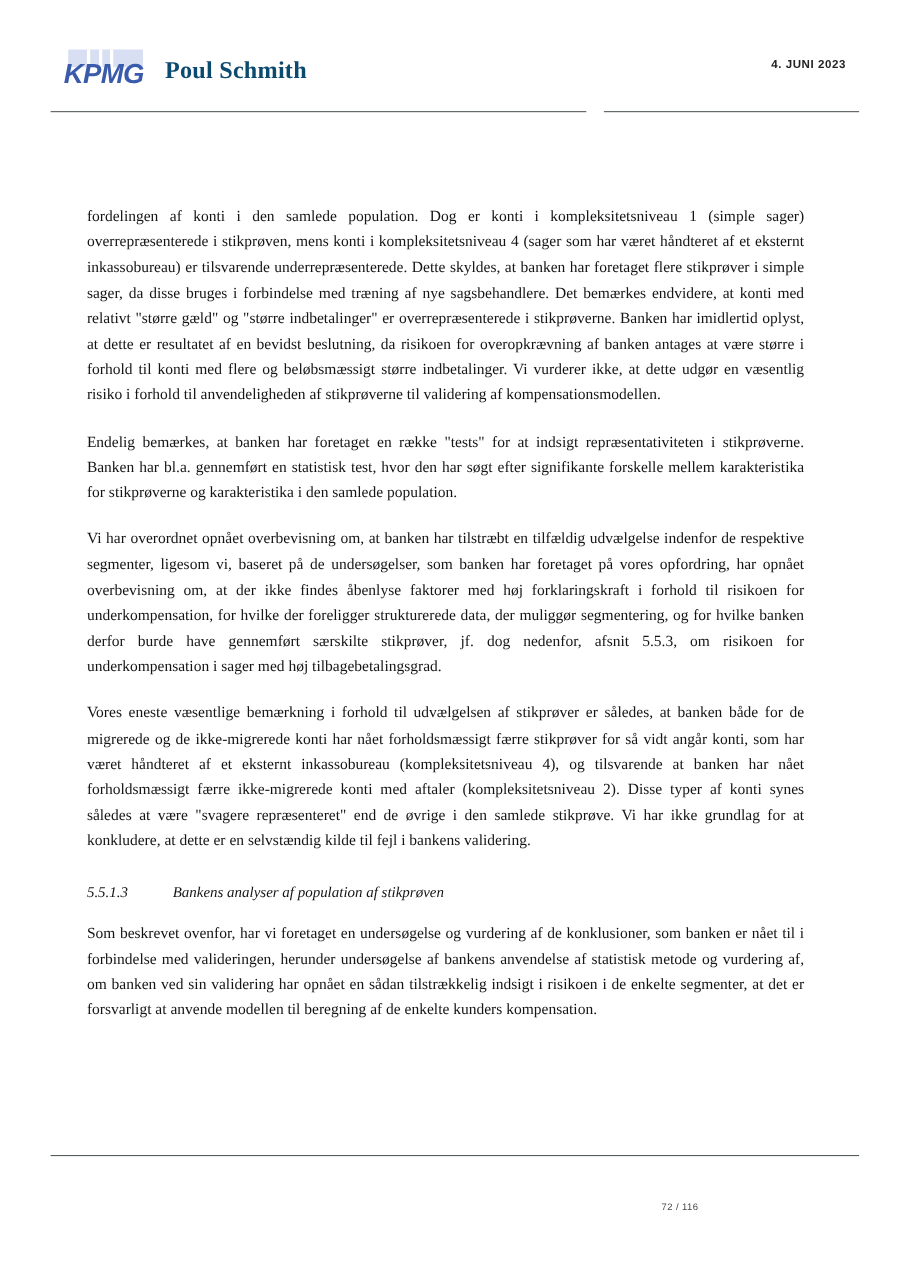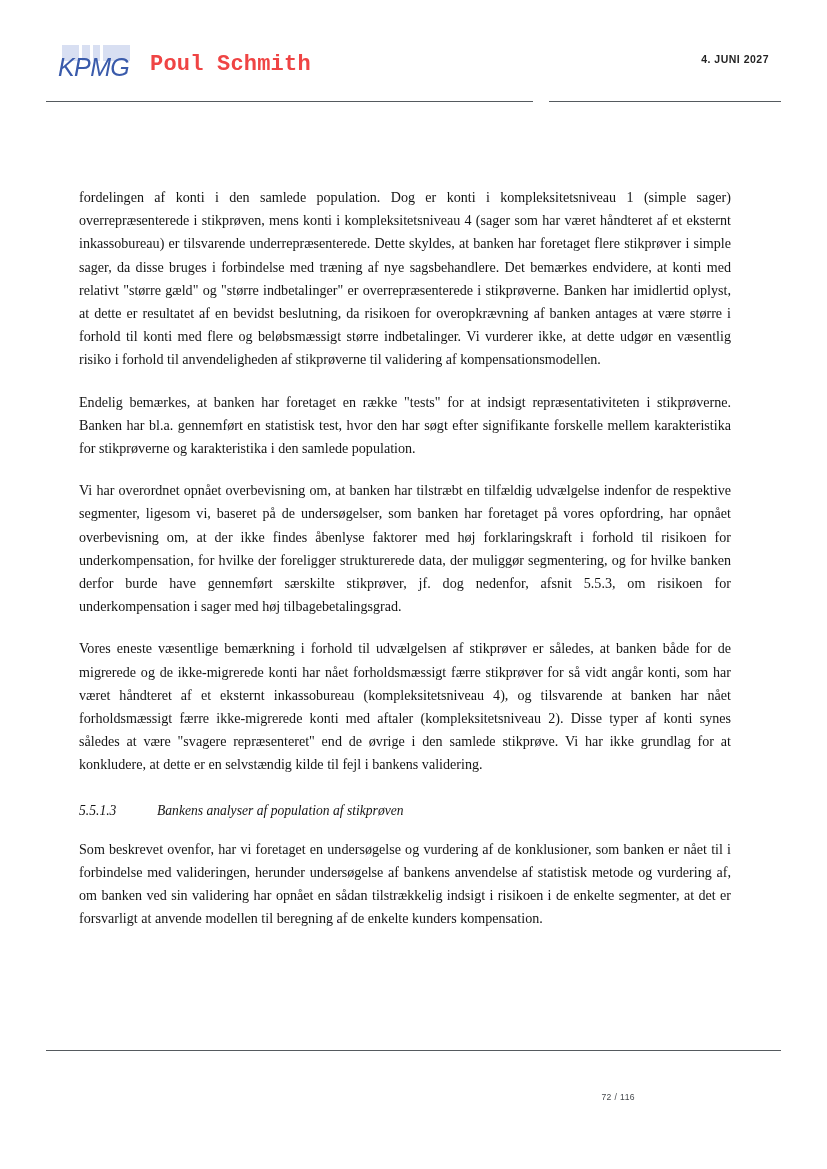--- a/index.html
+++ b/index.html
@@ -80,33 +80,33 @@
     background: #ffffff;
   }
   .kpmg-logo .kpmg-text {
     position: absolute;
     left: 0;
     top: 9px;
     width: 76px;
     height: 28px;
     font-family: "Liberation Sans", "DejaVu Sans", sans-serif;
     font-style: italic;
-    font-weight: 400;
+    font-weight: 700;
     font-size: 25px;
     letter-spacing: -0.6px;
     line-height: 28px;
     color: #3a5bab;
     text-align: left;
   }
   .brand-name {
-    font-family: Liberation Mono, monospace;
+    font-family: Liberation Serif, serif;
     font-weight: 700;
     font-size: 22px;
     letter-spacing: 0.2px;
-    color: #ef4444;
+    color: #0c4a6e;
     white-space: nowrap;
   }
   .header-date {
     position: absolute;
     right: 58px;
     top: 53px;
     font-family: "Liberation Sans", "DejaVu Sans", sans-serif;
     font-weight: 700;
     font-size: 10.5px;
     letter-spacing: 0.5px;
@@ -204,21 +204,21 @@
 
     <div class="brand-block">
       <div class="kpmg-logo">
         <div class="kpmg-bar"></div>
         <div class="kpmg-bar2"></div>
         <div class="kpmg-text">KPMG</div>
       </div>
       <div class="brand-name">Poul Schmith</div>
     </div>
 
-    <div class="header-date">4. JUNI 2027</div>
+    <div class="header-date">4. JUNI 2023</div>
 
     <div class="header-rule-left"></div>
     <div class="header-rule-right"></div>
   </div>
 
   <div class="content">
 
     <p class="para">fordelingen af konti i den samlede population. Dog er konti i kompleksitetsniveau 1 (simple sager) overrepræsenterede i stikprøven, mens konti i kompleksitetsniveau 4 (sager som har været håndteret af et eksternt inkassobureau) er tilsvarende underrepræsenterede. Dette skyldes, at banken har foretaget flere stikprøver i simple sager, da disse bruges i forbindelse med træning af nye sagsbehandlere. Det bemærkes endvidere, at konti med relativt "større gæld" og "større indbetalinger" er overrepræsenterede i stikprøverne. Banken har imidlertid oplyst, at dette er resultatet af en bevidst beslutning, da risikoen for overopkrævning af banken antages at være større i forhold til konti med flere og beløbsmæssigt større indbetalinger. Vi vurderer ikke, at dette udgør en væsentlig risiko i forhold til anvendeligheden af stikprøverne til validering af kompensationsmodellen.</p>
 
     <p class="para">Endelig bemærkes, at banken har foretaget en række "tests" for at indsigt repræsentativiteten i stikprøverne. Banken har bl.a. gennemført en statistisk test, hvor den har søgt efter signifikante forskelle mellem karakteristika for stikprøverne og karakteristika i den samlede population.</p>

